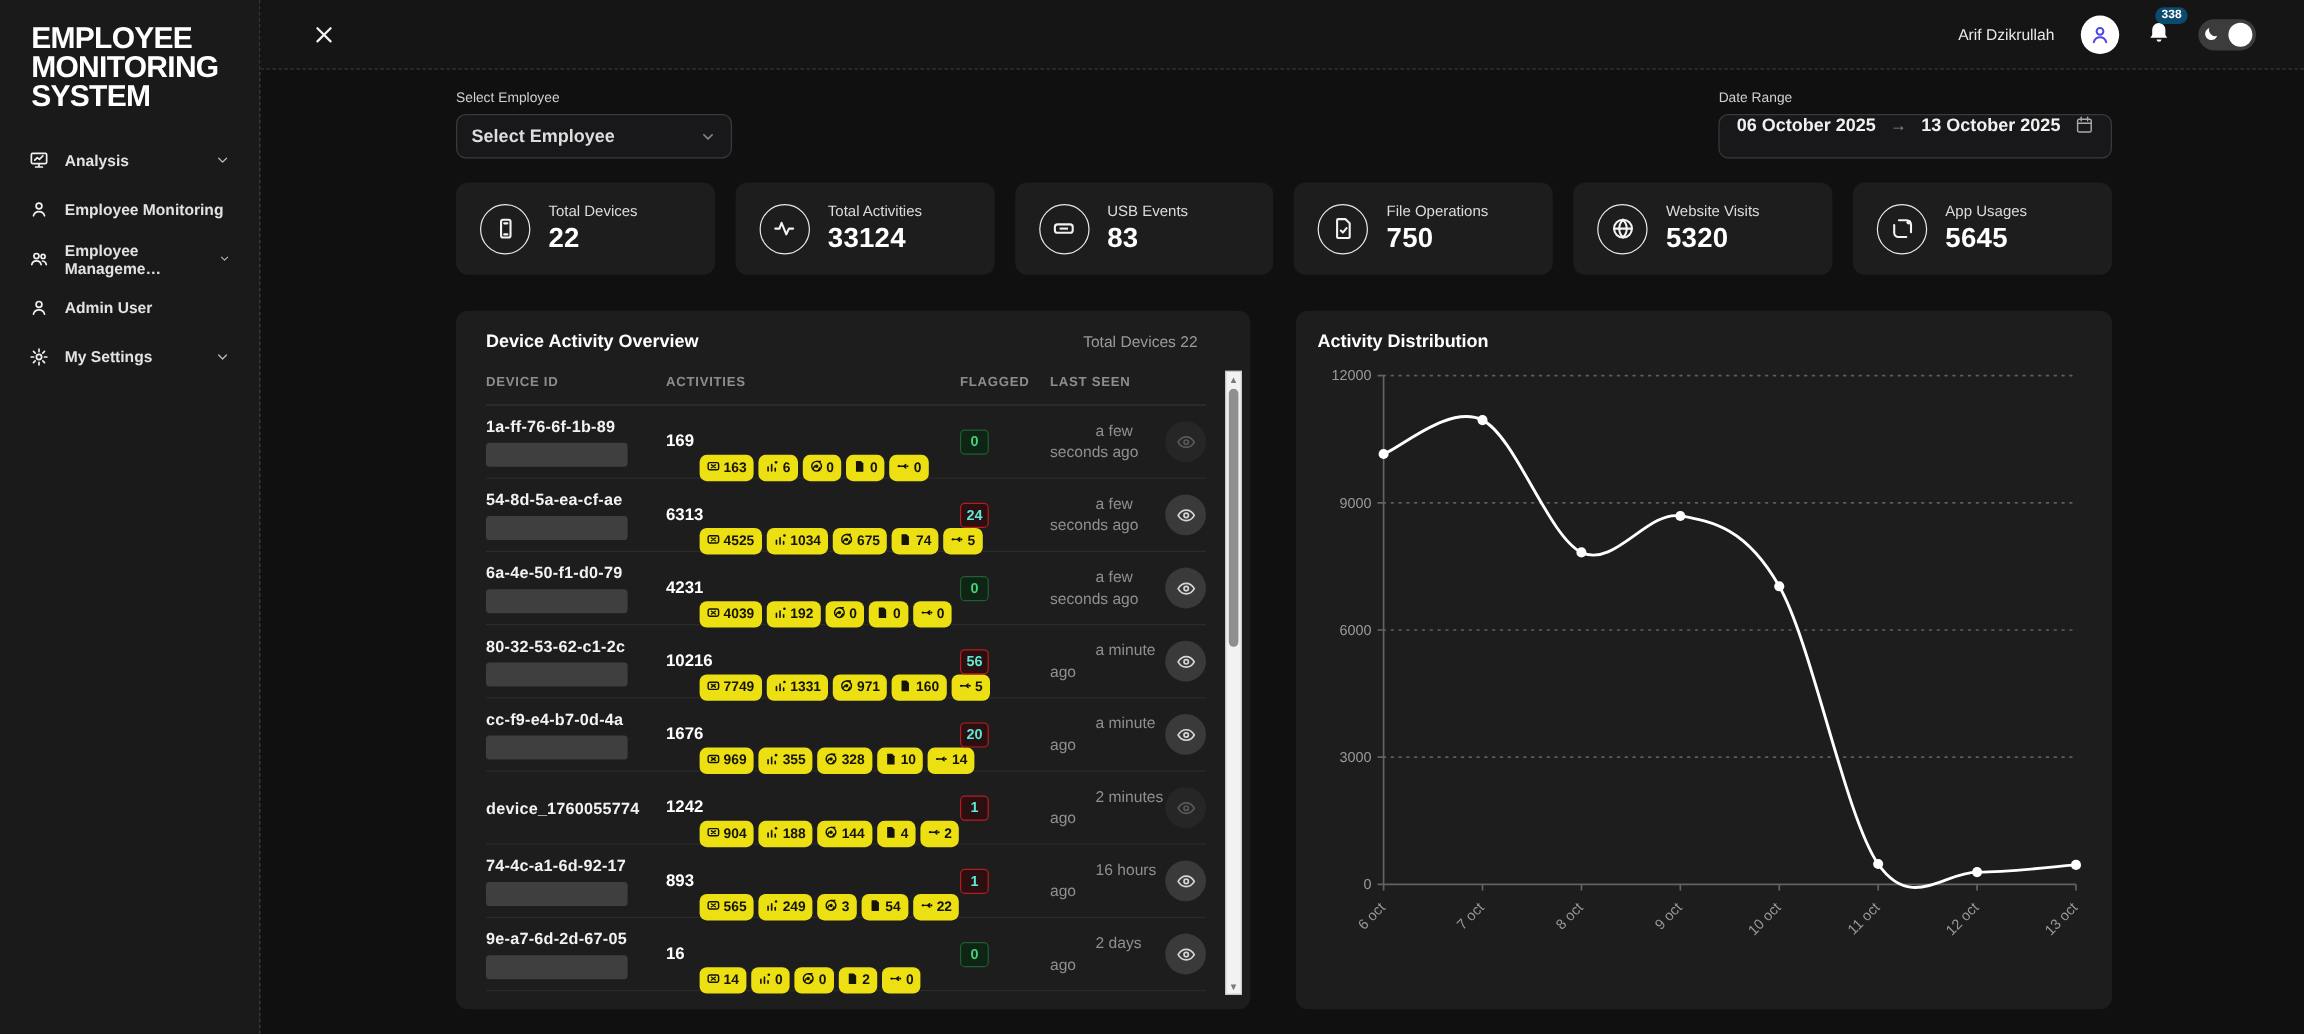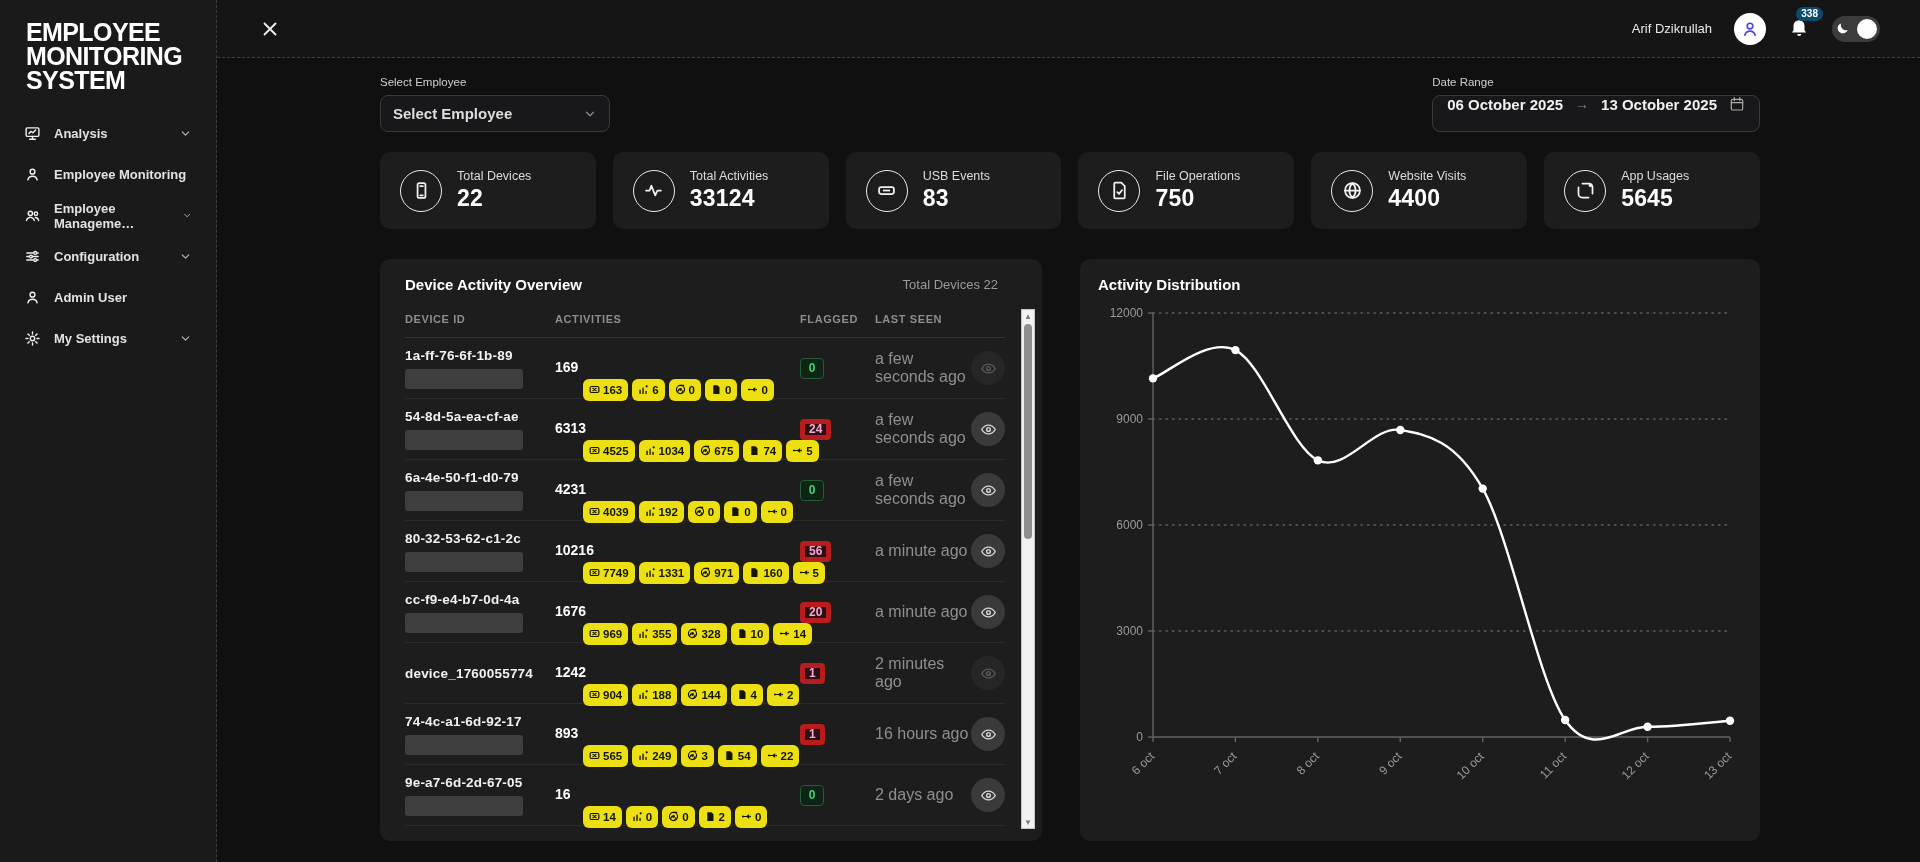--- a/index.html
+++ b/index.html
@@ -72,22 +72,22 @@
   .trow{display:flex;align-items:center;height:60px;border-bottom:1px solid #2b2b2b;width:600px;}
   .dev-id{font-size:13.5px;font-weight:700;color:#f2f2f2;letter-spacing:0.2px;}
   .dev-bar{width:118px;height:20px;background:#3f3f3f;border-radius:3px;margin-top:6px;}
   .act-total{font-size:14px;font-weight:700;color:#fff;margin-top:24px;}
   .badges{display:flex;gap:4px;margin-top:4px;padding-left:28px;}
   .badge{display:flex;align-items:center;gap:3px;background:#ecdf12;border-radius:6px;padding:2px 6px;color:#151505;}
   .badge svg{width:11px;height:11px;}
   .badge .bval{font-size:11.5px;font-weight:700;}
   .flag{display:inline-flex;align-items:center;justify-content:center;min-width:24px;height:21px;padding:0 4px;border-radius:4px;font-size:12px;font-weight:700;box-sizing:border-box;}
   .flag.ok{color:#46d37a;background:#0e2415;border:1px solid #235c35;}
-  .flag.alert{color:#f9a8d4;background:#2a1012;border:5px solid #b91c1c;}
-  .seen{font-size:16px;color:#8f8f8f;}
+  .flag.alert{color:#5eead4;background:#2a1012;border:1px solid #b91c1c;}
+  .seen{font-size:13px;color:#8f8f8f;margin-left:38px;}
   .eye-btn{width:34px;height:34px;border-radius:50%;background:#3a3a3a;display:flex;align-items:center;justify-content:center;color:#d6d6d6;cursor:pointer;}
   .eye-btn svg{width:17px;height:17px;}
   .eye-btn.dim{opacity:0.32;}
   
   .vscroll{position:absolute;top:50px;right:7px;width:14px;height:520px;background:#f2f2f2;border:1px solid #c9c9c9;box-sizing:border-box;}
   .vs-arrow{position:absolute;left:0;width:100%;height:12px;display:flex;align-items:center;justify-content:center;color:#7a7a7a;font-size:8px;}
   .vs-up{top:0;}
   .vs-down{bottom:0;}
   .vs-thumb{position:absolute;left:2px;width:8px;top:14px;height:215px;background:#8f8f8f;border-radius:5px;}
   
@@ -129,34 +129,20 @@
       <div class="nav-item">
         <span class="nicon">
           <svg viewBox="0 0 24 24" fill="none" stroke="currentColor" stroke-width="2" stroke-linecap="round" stroke-linejoin="round">
             <circle cx="9" cy="9" r="3"></circle>
             <path d="M3.5 19c.6-2.8 2.8-4.4 5.5-4.4s4.9 1.6 5.5 4.4"></path>
             <circle cx="16.8" cy="9.5" r="2.4"></circle>
             <path d="M16.2 14.8c2.3.2 3.9 1.6 4.4 4.2"></path>
           </svg>
         </span>
         <span>Employee Manageme…</span>
-        <span class="chev"><svg viewBox="0 0 24 24" fill="none" stroke="currentColor" stroke-width="2" stroke-linecap="round" stroke-linejoin="round">
-            <path d="M6 9l6 6 6-6"></path>
-          </svg></span>
-      </div>
-      <div class="nav-item">
-        <span class="nicon">
-          <svg viewBox="0 0 24 24" fill="none" stroke="currentColor" stroke-width="2" stroke-linecap="round" stroke-linejoin="round">
-            <path d="M4 7h9M18.5 7H20M4 12h3.5M12 12h8M4 17h9M18.5 17H20"></path>
-            <circle cx="15.8" cy="7" r="2"></circle>
-            <circle cx="9.8" cy="12" r="2"></circle>
-            <circle cx="15.8" cy="17" r="2"></circle>
-          </svg>
-        </span>
-        <span>Configuration</span>
         <span class="chev"><svg viewBox="0 0 24 24" fill="none" stroke="currentColor" stroke-width="2" stroke-linecap="round" stroke-linejoin="round">
             <path d="M6 9l6 6 6-6"></path>
           </svg></span>
       </div>
       <div class="nav-item">
         <span class="nicon">
           <svg viewBox="0 0 24 24" fill="none" stroke="currentColor" stroke-width="2" stroke-linecap="round" stroke-linejoin="round">
             <circle cx="12" cy="8" r="3.4"></circle>
             <path d="M5.5 19.5c.8-3.4 3.4-5 6.5-5s5.7 1.6 6.5 5"></path>
           </svg>
@@ -282,21 +268,21 @@
       </div>
       <div class="stat-card">
         <div class="stat-icon">
           <svg viewBox="0 0 24 24" fill="none" stroke="currentColor" stroke-width="2" stroke-linecap="round" stroke-linejoin="round">
             <circle cx="12" cy="12" r="8.5"></circle>
             <path d="M3.5 12h17M12 3.5c-4.8 4.8-4.8 12.2 0 17M12 3.5c4.8 4.8 4.8 12.2 0 17"></path>
           </svg>
         </div>
         <div>
           <div class="stat-label">Website Visits</div>
-          <div class="stat-value">4400</div>
+          <div class="stat-value">5320</div>
         </div>
       </div>
       <div class="stat-card">
         <div class="stat-icon">
           <svg viewBox="0 0 24 24" fill="none" stroke="currentColor" stroke-width="2" stroke-linecap="round" stroke-linejoin="round">
             <path d="M8.5 4H16a4 4 0 014 4v7.5"></path>
             <path d="M15.5 20H8a4 4 0 01-4-4V8.5"></path>
             <circle cx="17.8" cy="6" r="2.1" fill="currentColor" stroke="none"></circle>
           </svg>
         </div>

